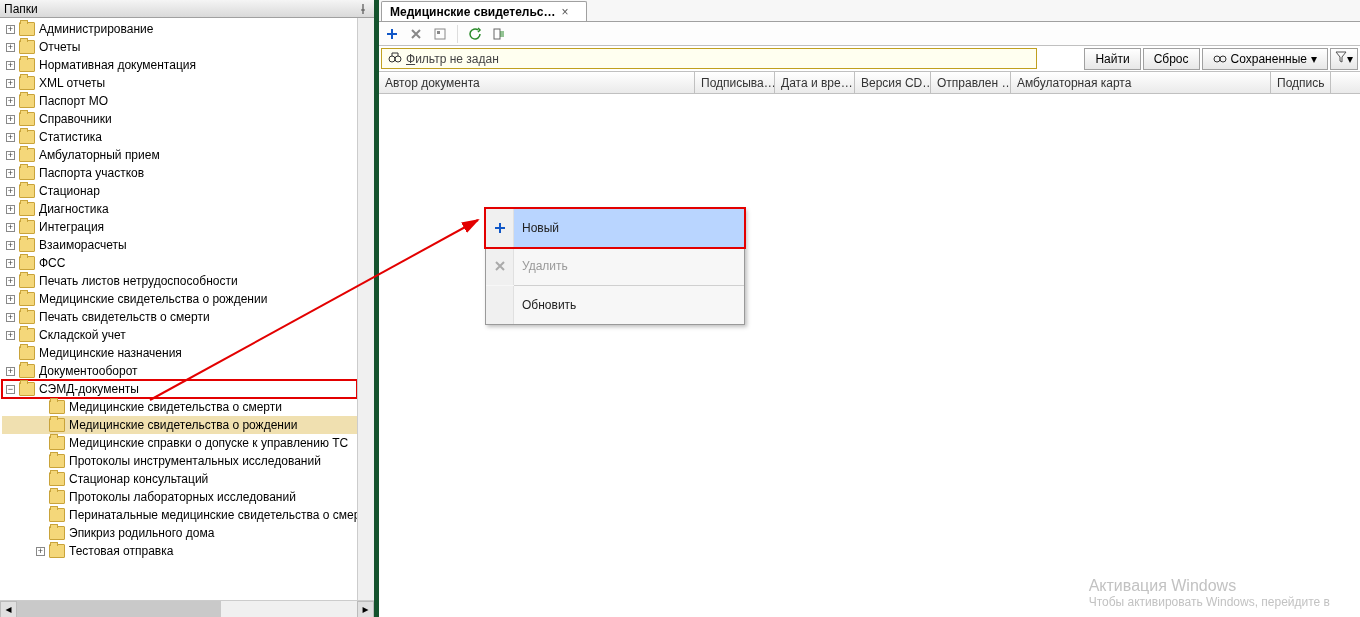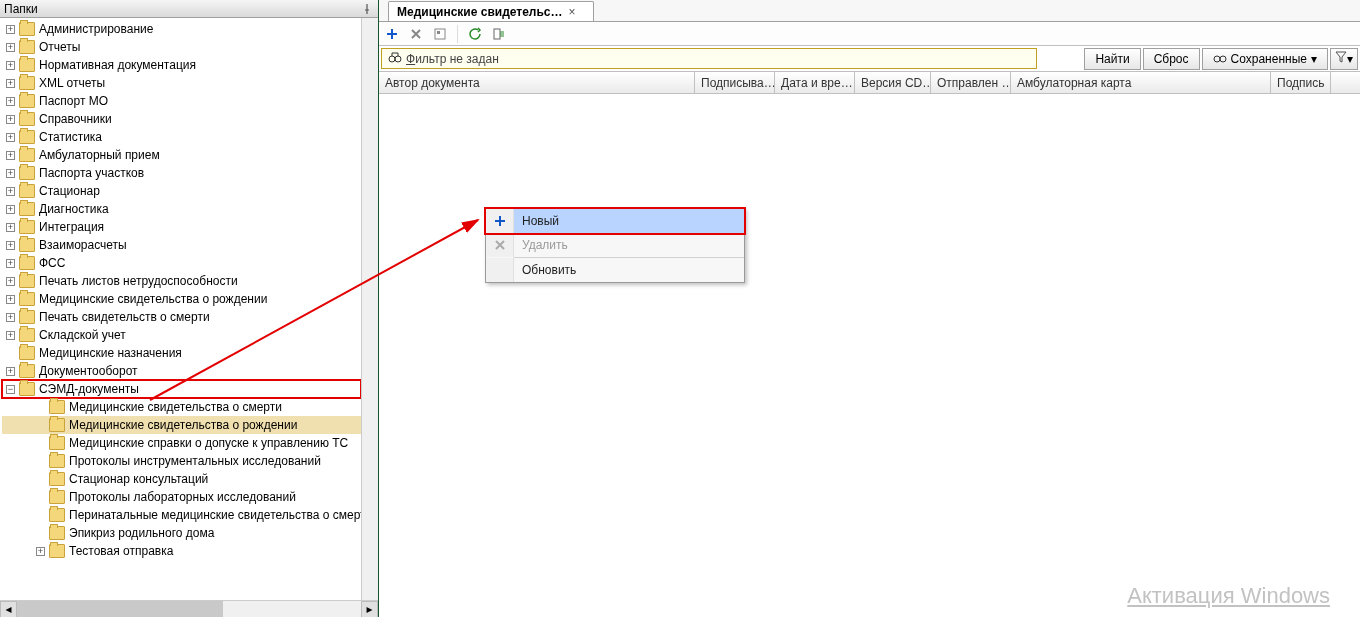--- a/index.html
+++ b/index.html
@@ -1,41 +1,41 @@
 <!DOCTYPE html>
 <html><head>
 <meta charset="utf-8">
 <style>
   * { box-sizing: border-box; font-family: "Segoe UI", Tahoma, sans-serif; font-size: 12px; }
   html, body { margin: 0; padding: 0; width: 1360px; height: 617px; overflow: hidden; background: #fff; }
   .app { display: flex; width: 1360px; height: 617px; position: relative; }
 
   
-  .left-panel { width: 379px; height: 100%; border-right: 1px solid #14532d; display: flex; flex-direction: column; background: #fff; }
+  .left-panel { width: 379px; height: 100%; border-right: 5px solid #14532d; display: flex; flex-direction: column; background: #fff; }
   .left-header { height: 18px; background: linear-gradient(#f5f5f5,#d9d9d9); border-bottom: 1px solid #a0a0a0; display: flex; align-items: center; padding: 0 4px; }
   .left-header-title { flex: 1; color: #000; }
   .pin-btn { width: 14px; height: 14px; display: flex; align-items: center; justify-content: center; cursor: pointer; }
   .tree-wrap { flex: 1; overflow: auto; position: relative; }
   .tree { padding: 2px 0 2px 2px; }
   .tree-row { display: flex; align-items: center; height: 18px; padding-left: 4px; white-space: nowrap; cursor: default; }
   .tree-icon { width: 16px; height: 14px; margin-right: 4px; background: #f4d77a; border: 1px solid #c9a33a; border-radius: 1px; flex-shrink: 0; position: relative; }
   .tree-icon:before { content: ""; position: absolute; top: -3px; left: 0; width: 6px; height: 3px; background: #f4d77a; border: 1px solid #c9a33a; border-bottom: none; border-radius: 1px 1px 0 0; }
   .exp { width: 9px; height: 9px; border: 1px solid #888; background: #fff; margin-right: 4px; flex-shrink: 0; font-size: 9px; line-height: 7px; text-align: center; color: #444; cursor: pointer; }
   .exp.blank { border: none; background: transparent; }
   .child { padding-left: 34px; }
   .selected { background: #f0e0b0; }
   .hl-red { outline: 2px solid #e30000; outline-offset: -1px; }
   .hscroll { height: 17px; background: #f0f0f0; border-top: 1px solid #ccc; display: flex; align-items: center; }
   .hscroll-track { flex: 1; height: 100%; position: relative; }
   .hscroll-thumb { position: absolute; left: 0; top: 0; height: 100%; width: 60%; background: #c9c9c9; }
   .hscroll-btn { width: 17px; height: 17px; background: #e0e0e0; border: 1px solid #bbb; display: flex; align-items: center; justify-content: center; }
 
   
   .right-panel { flex: 1; height: 100%; display: flex; flex-direction: column; position: relative; }
-  .tab-strip { height: 22px; background: #f7f7f7; border-bottom: 1px solid #a0a0a0; display: flex; align-items: flex-end; padding-left: 9px; }
+  .tab-strip { height: 22px; background: #f7f7f7; border-bottom: 1px solid #a0a0a0; display: flex; align-items: flex-end; padding-left: 2px; }
   .tab { height: 20px; padding: 0 14px 0 8px; background: #fff; border: 1px solid #a0a0a0; border-bottom: none; display: flex; align-items: center; gap: 6px; position: relative; border-radius: 2px 2px 0 0;}
   .tab-title { font-weight: bold; }
   .tab-close { width: 10px; height: 10px; cursor: pointer; font-size: 12px; line-height: 10px; color: #555; }
 
   .toolbar { height: 24px; border-bottom: 1px solid #c0c0c0; display: flex; align-items: center; padding: 0 4px; gap: 6px; background: #fdfdfd; }
   .tb-icon { width: 18px; height: 18px; display: flex; align-items: center; justify-content: center; cursor: pointer; }
   .tb-sep { width: 1px; height: 18px; background: #ddd; margin: 0 2px; }
 
   .filter-bar { height: 26px; display: flex; align-items: stretch; border-bottom: 1px solid #c0c0c0; gap: 41px; }
   .filter-box { flex: 1; margin: 2px; border: 1px solid #c0a020; background: #fffff0; display: flex; align-items: center; padding: 0 6px; gap: 4px; }
@@ -45,34 +45,34 @@
   .fbtn { height: 22px; padding: 8px 10px; border: 1px solid #a0a0a0; background: linear-gradient(#fff,#e7e7e7); display: flex; align-items: center; cursor: pointer; margin-left: 2px; }
   .fbtn.saved { gap: 4px; }
 
   .grid-header { height: 22px; background: linear-gradient(#fff,#eaeaea); border-bottom: 1px solid #c0c0c0; display: flex; }
   .gh-cell { border-right: 1px solid #c0c0c0; padding: 0 6px; display: flex; align-items: center; color: #333; overflow: hidden; white-space: nowrap; text-align: center; }
 
   .grid-body { flex: 1; background: #fff; position: relative; }
 
   
   .ctx-menu { position: absolute; left: 485px; top: 208px; width: 260px; background: #f7f7f7; border: 1px solid #9a9a9a; box-shadow: 2px 2px 4px rgba(0,0,0,0.25); }
-  .ctx-row { height: 24px; display: flex; align-items: center; padding: 0 10px 0 0; gap: 8px; }
+  .ctx-row { height: 38px; display: flex; align-items: center; padding: 0 10px 0 0; gap: 8px; }
   .ctx-icon-col { width: 28px; height: 100%; display: flex; align-items: center; justify-content: center; background: #f0f0f0; border-right: 1px solid #e0e0e0; flex-shrink: 0; }
   .ctx-label { color: #222; }
   .ctx-row.disabled .ctx-label { color: #9a9a9a; }
   .ctx-row.sel { background: #b9d5ff; outline: 1px solid #3a7cd8; }
   .ctx-row.sel.hl { outline: 2px solid #e30000; }
   .ctx-sep { height: 1px; background: #d0d0d0; margin-left: 28px; }
 
   
   .arrow-svg { position: absolute; left: 0; top: 0; width: 1360px; height: 617px; pointer-events: none; }
 
   
   .watermark { position: absolute; right: 30px; bottom: 8px; color: #c2c2c2; text-align: left; pointer-events: none; }
-  .watermark .wm1 { font-size: 22px; text-decoration: underline; }
+  .watermark .wm1 { font-size: 16px; }
   .watermark .wm2 { font-size: 12px; }
 
   .vscroll { width: 17px; background: #f0f0f0; border-left: 1px solid #ccc; position: relative; }
 </style>
 </head>
 <body>
 
 <div class="app">
 
   <div class="left-panel">
@@ -329,20 +329,21 @@
         <div class="gh-cell" style="width: 80px;">Дата и вре…</div>
         <div class="gh-cell" style="width: 76px;">Версия CD…</div>
         <div class="gh-cell" style="width: 80px;">Отправлен …</div>
         <div class="gh-cell" style="width: 260px;">Амбулаторная карта</div>
         <div class="gh-cell" style="width: 60px;">Подпись</div>
       </div>
     <div class="grid-body"></div>
 
     <div class="watermark">
       <div class="wm1">Активация Windows</div>
+      <div class="wm2">Чтобы активировать Windows, перейдите в</div>
     </div>
   </div>
 
   <div class="ctx-menu" id="ctx">
       <div class="ctx-row sel hl">
         <span class="ctx-icon-col">
           <svg width="12" height="12">
             <path d="M6 1v10M1 6h10" stroke="#1157c7" stroke-width="2"></path>
           </svg>
         </span>

